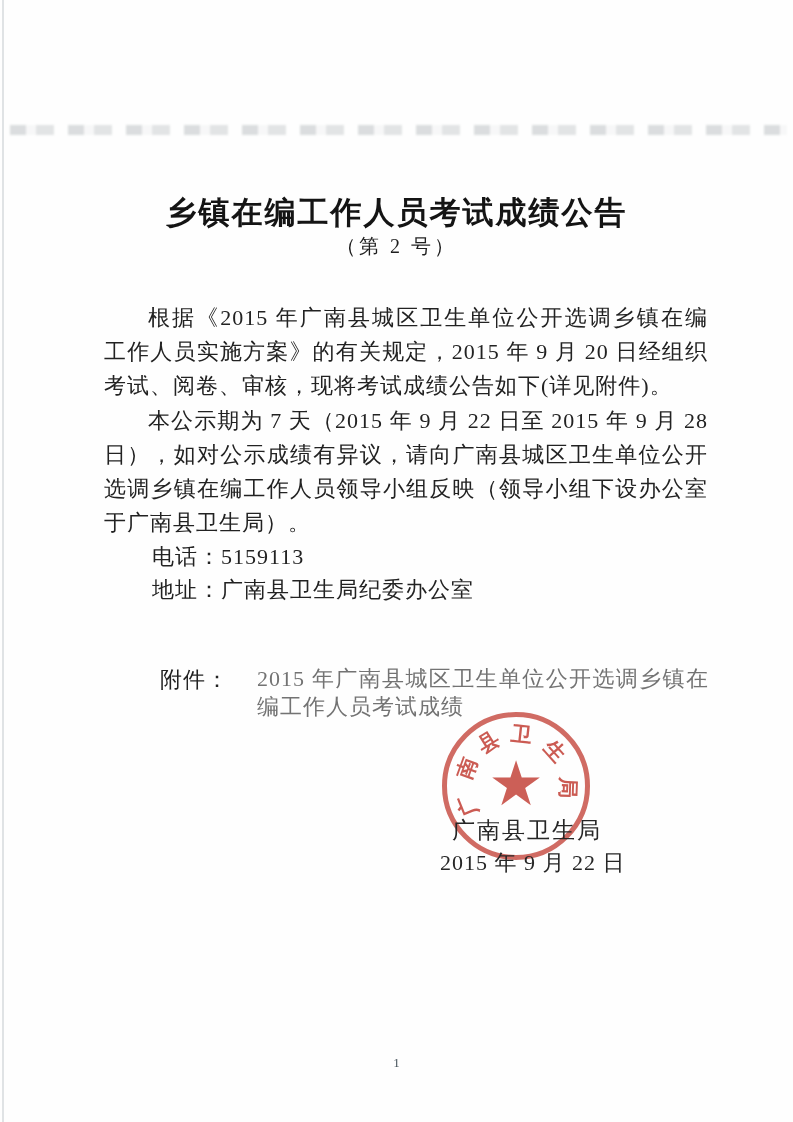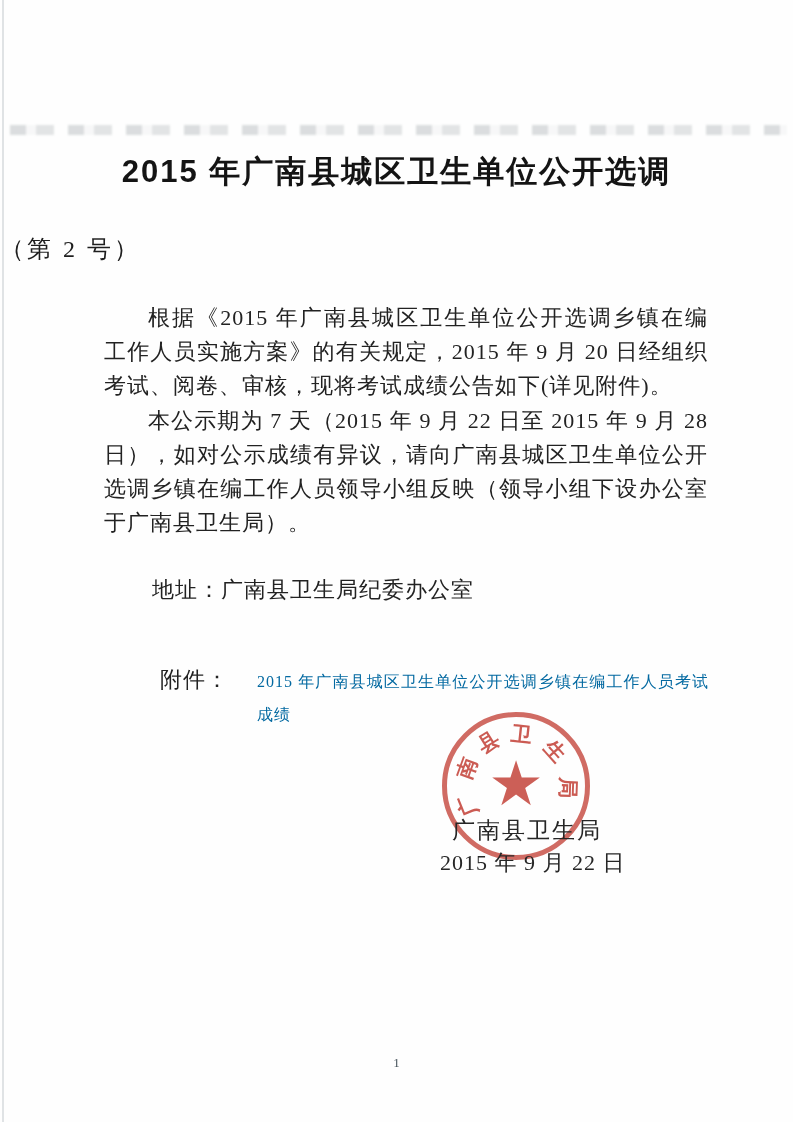--- a/index.html
+++ b/index.html
@@ -53,21 +53,22 @@
     color: #141414;
     white-space: nowrap;
   }
   .title-line.l1 { top: 151px; }
   .title-line.l2 { top: 192px; }
   .issue-number {
     position: absolute;
     left: 0;
     top: 233px;
     width: 100%;
-    font-size: 24px;
+    text-align: center;
+    font-size: 20px;
     letter-spacing: 3px;
     color: #1e1e1e;
   }
   
   .para {
     position: absolute;
     left: 100px;
     width: 604px;
     margin: 4px;
     font-size: 22px;
@@ -99,25 +100,25 @@
   }
   .att-label {
     font-size: 22px;
     letter-spacing: 1px;
     white-space: nowrap;
     color: #222;
   }
   .att-text {
     margin-left: 28px;
     width: 452px;
-    font-size: 16px;
-    line-height: 33px;
+    font-size: 22px;
+    line-height: 28px;
     letter-spacing: 1px;
     text-align: justify;
-    color: #0369a1;
+    color: #737373;
   }
   
   .seal {
     position: absolute;
     left: 442px;
     top: 712px;
     width: 148px;
     height: 148px;
     z-index: 1;
   }
@@ -182,26 +183,27 @@
   }
 </style>
 </head>
 <body>
 
 <div class="page">
 
   <div class="scan-band"></div>
   <div class="scan-edge-left"></div>
 
-  <div class="title-line l1">2015 年广南县城区卫生单位公开选调</div>
+  <div class="title-line l2">乡镇在编工作人员考试成绩公告</div>
   <div class="issue-number">（第 2 号）</div>
 
   <p class="para p1">根据《2015 年广南县城区卫生单位公开选调乡镇在编工作人员实施方案》的有关规定，2015 年 9 月 20 日经组织考试、阅卷、审核，现将考试成绩公告如下(详见附件)。</p>
   <p class="para p2">本公示期为 7 天（2015 年 9 月 22 日至 2015 年 9 月 28 日），如对公示成绩有异议，请向广南县城区卫生单位公开选调乡镇在编工作人员领导小组反映（领导小组下设办公室于广南县卫生局）。</p>
 
+  <div class="info-line phone"><span>电话：</span><span>5159113</span></div>
 
   <div class="info-line address"><span>地址：</span><span>广南县卫生局纪委办公室</span></div>
 
   <div class="attachment">
     <span class="att-label">附件：</span>
     <div class="att-text">2015 年广南县城区卫生单位公开选调乡镇在编工作人员考试成绩</div>
   </div>
 
   <div class="seal">
     <div class="seal-ring"></div>

